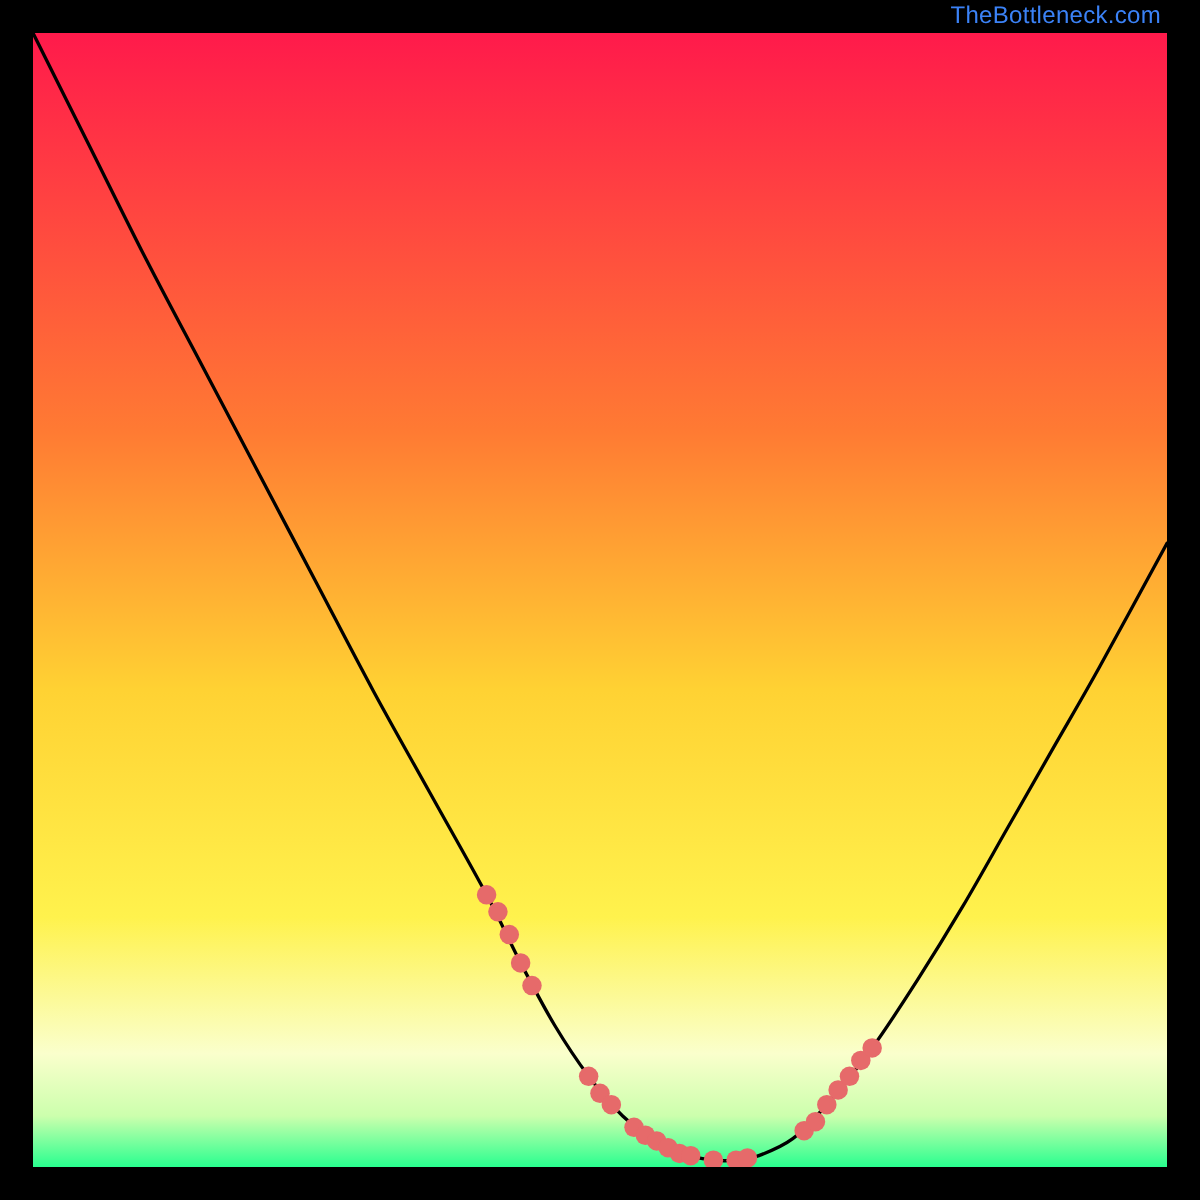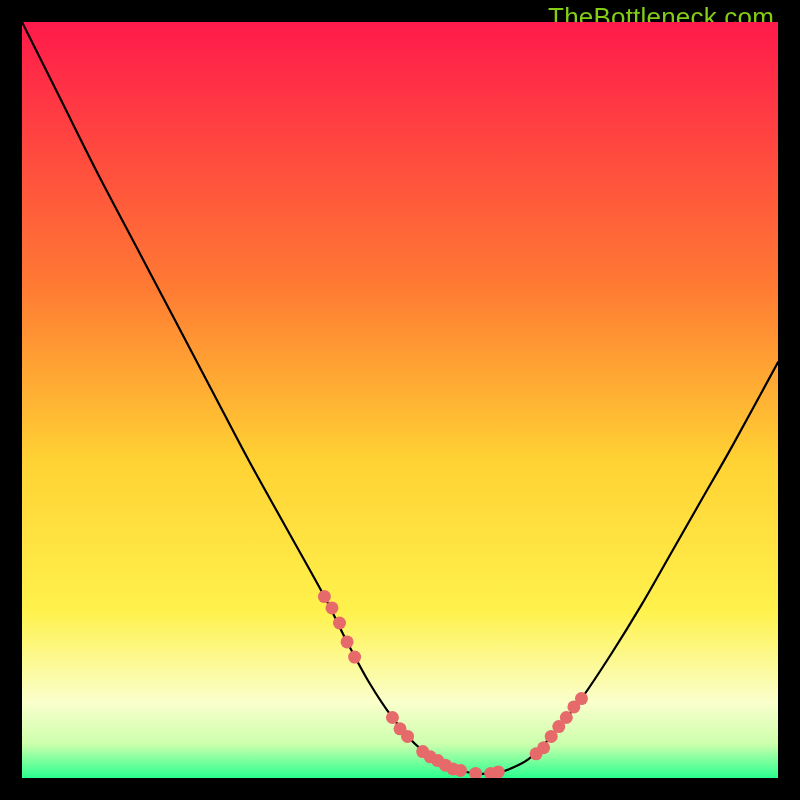--- a/index.html
+++ b/index.html
@@ -23,22 +23,22 @@
     position: absolute;
     left: 0;
     top: 0;
     width: 756px;
     height: 756px;
   }
   .watermark {
     position: absolute;
     top: 2px;
     right: 26px;
-    color: #84cc16;
-    font-size: 26px;
+    color: #3b82f6;
+    font-size: 16px;
     font-weight: 500;
     letter-spacing: 0.2px;
   }
   svg { display: block; }
 </style>
 </head>
 <body>
 
 <div class="watermark">TheBottleneck.com</div>
 

